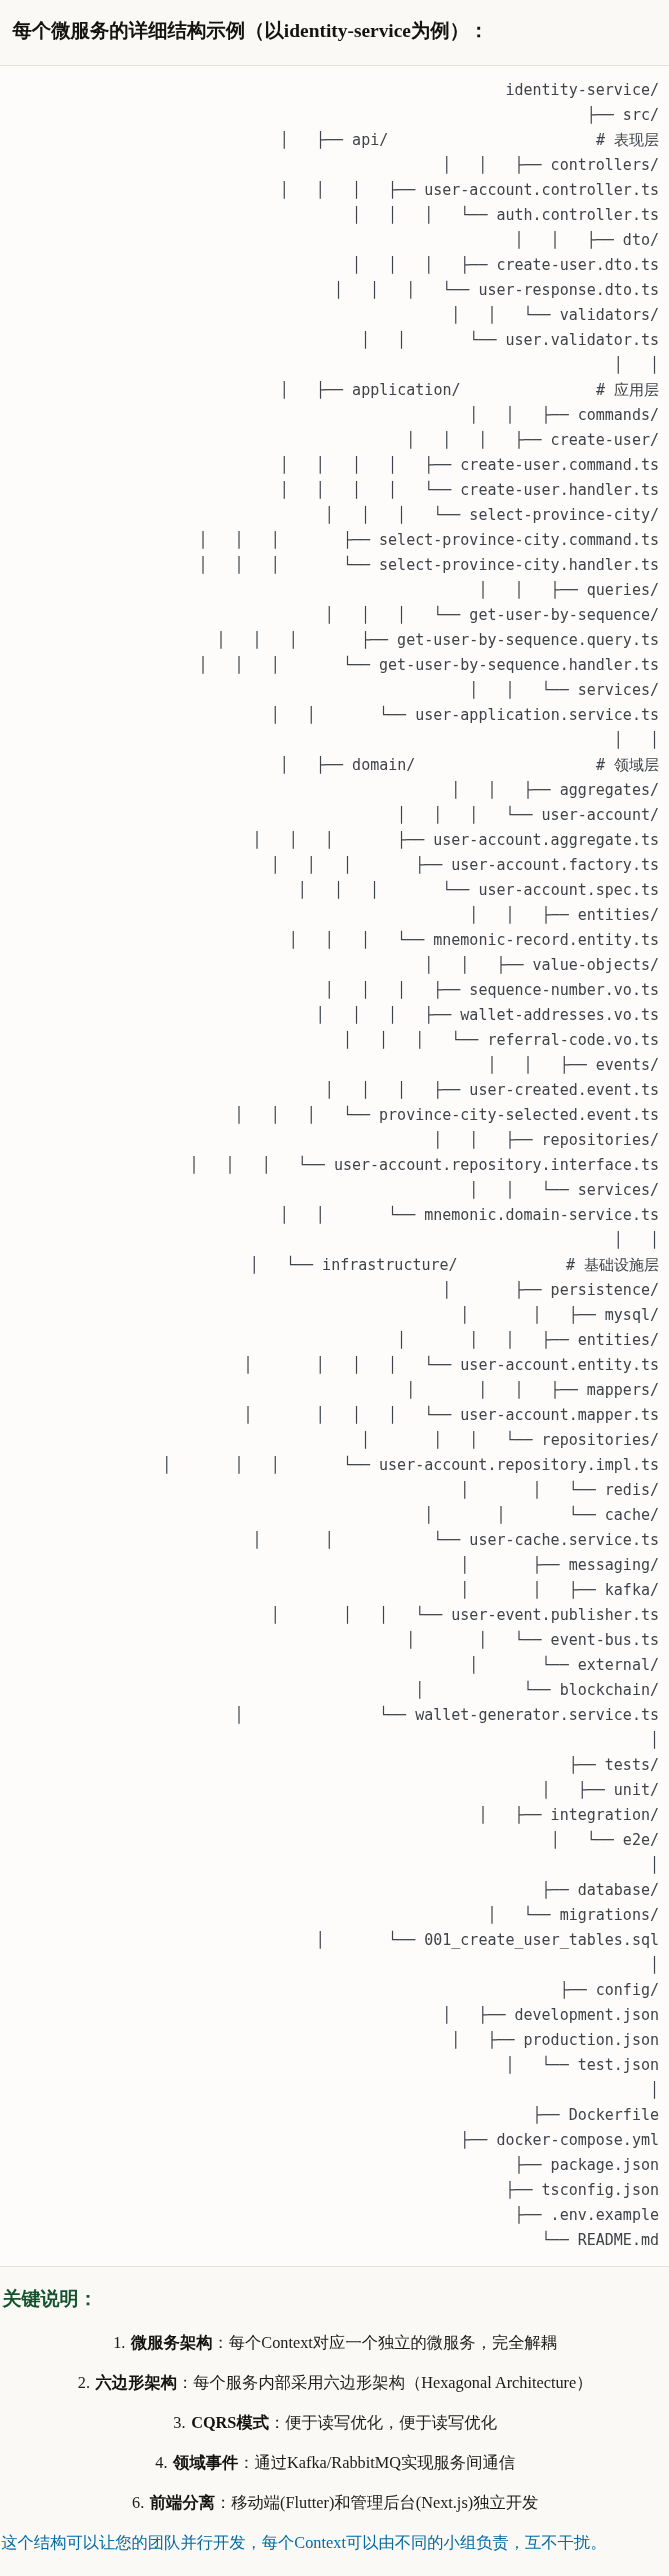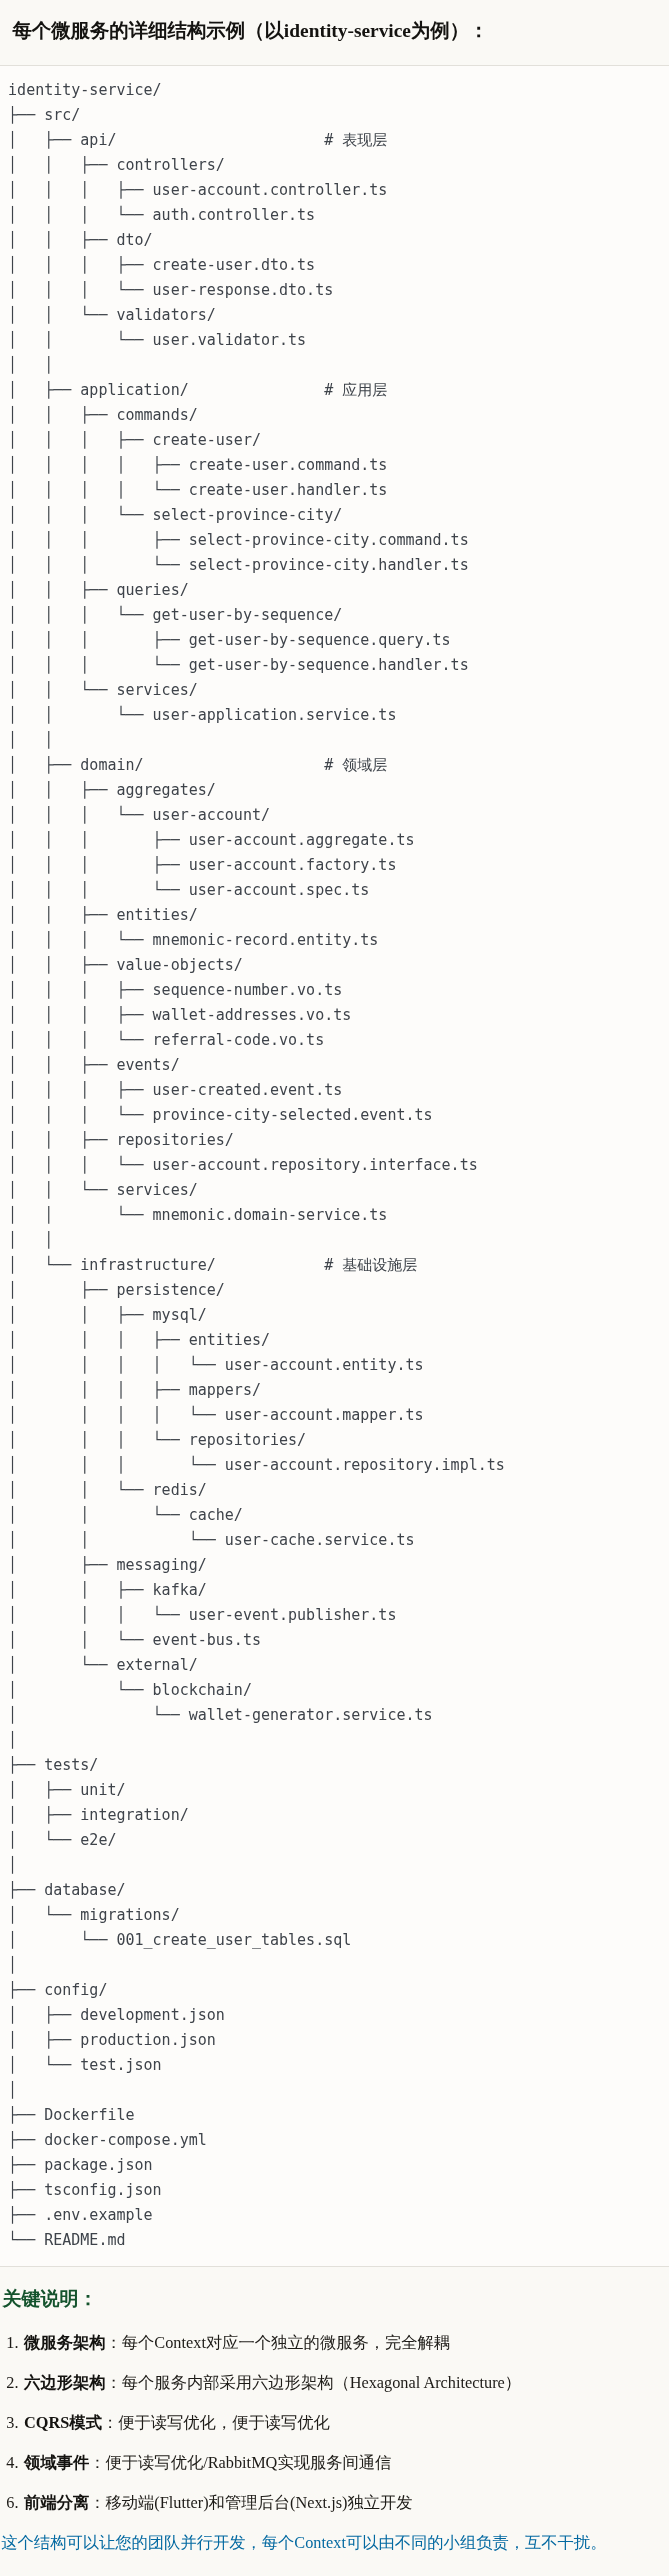--- a/index.html
+++ b/index.html
@@ -26,38 +26,40 @@
     padding: 12.5px 10px 12.5px 8.1px;
     width: 669px;
   }
   .code-block pre {
     margin: 0;
     font-family: "DejaVu Sans Mono", monospace;
     font-size: 15px;
     line-height: 25px;
     color: #3E434A;
     white-space: pre;
+    text-align: right;
   }
   .notes-heading {
     margin: 21px 0 0 0;
     padding: 0 5px 0 2.5px;
     font-size: 19px;
     line-height: 22.5px;
     font-weight: bold;
     color: #14532d;
   }
   .notes-list {
     margin: 22.5px 0 0 0;
     padding: 0 5px 0 6.3px;
   }
   .note-item {
     font-size: 16.3px;
     line-height: 20.6px;
     margin-bottom: 19.4px;
     color: #1D1B17;
+    text-align: center;
   }
   .note-item .num { margin-right: 5.6px; }
   .note-item strong { font-weight: bold; color: #141310; }
   .closing-paragraph {
     margin: 3px 0 0 0;
     padding: 0 5px 0 1.3px;
     font-size: 16.3px;
     line-height: 20.6px;
     color: #0369a1;
   }
@@ -163,21 +165,21 @@
   <div class="note-item">
     <span class="num">1.</span><strong>微服务架构</strong><span>：每个Context对应一个独立的微服务，完全解耦</span>
   </div>
   <div class="note-item">
     <span class="num">2.</span><strong>六边形架构</strong><span>：每个服务内部采用六边形架构（Hexagonal Architecture）</span>
   </div>
   <div class="note-item">
     <span class="num">3.</span><strong>CQRS模式</strong><span>：便于读写优化，便于读写优化</span>
   </div>
   <div class="note-item">
-    <span class="num">4.</span><strong>领域事件</strong><span>：便于读写优化/RabbitMQ实现服务间通信</span>
+    <span class="num">4.</span><strong>领域事件</strong><span>：通过Kafka/RabbitMQ实现服务间通信</span>
   </div>
   <div class="note-item">
     <span class="num">6.</span><strong>前端分离</strong><span>：移动端(Flutter)和管理后台(Next.js)独立开发</span>
   </div>
 </div>
 
 <p class="closing-paragraph">这个结构可以让您的团队并行开发，每个Context可以由不同的小组负责，互不干扰。</p>
 
 
 </body></html>

